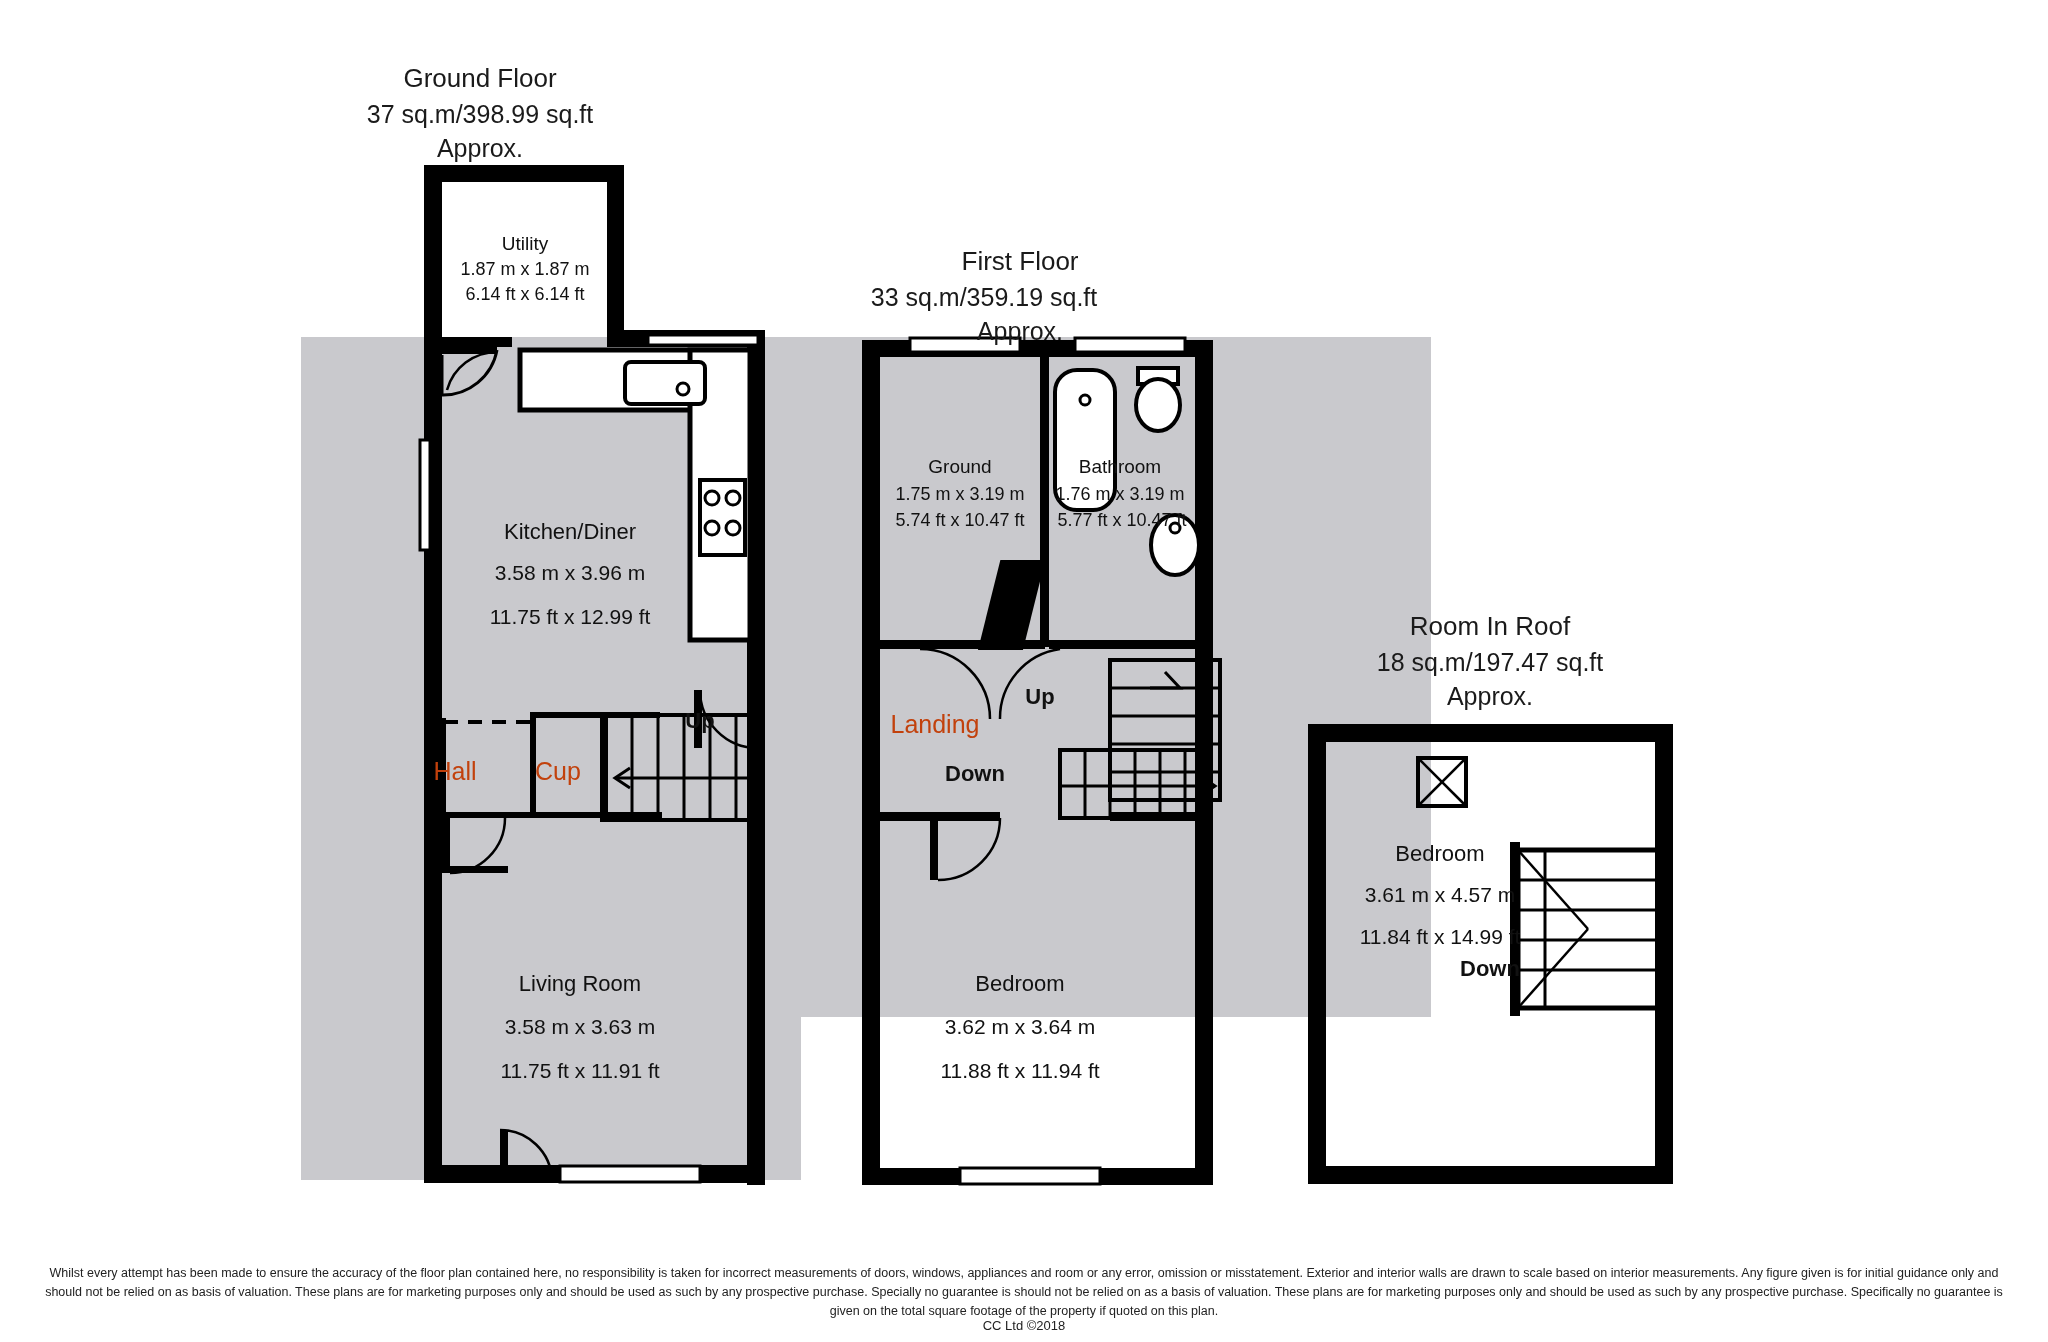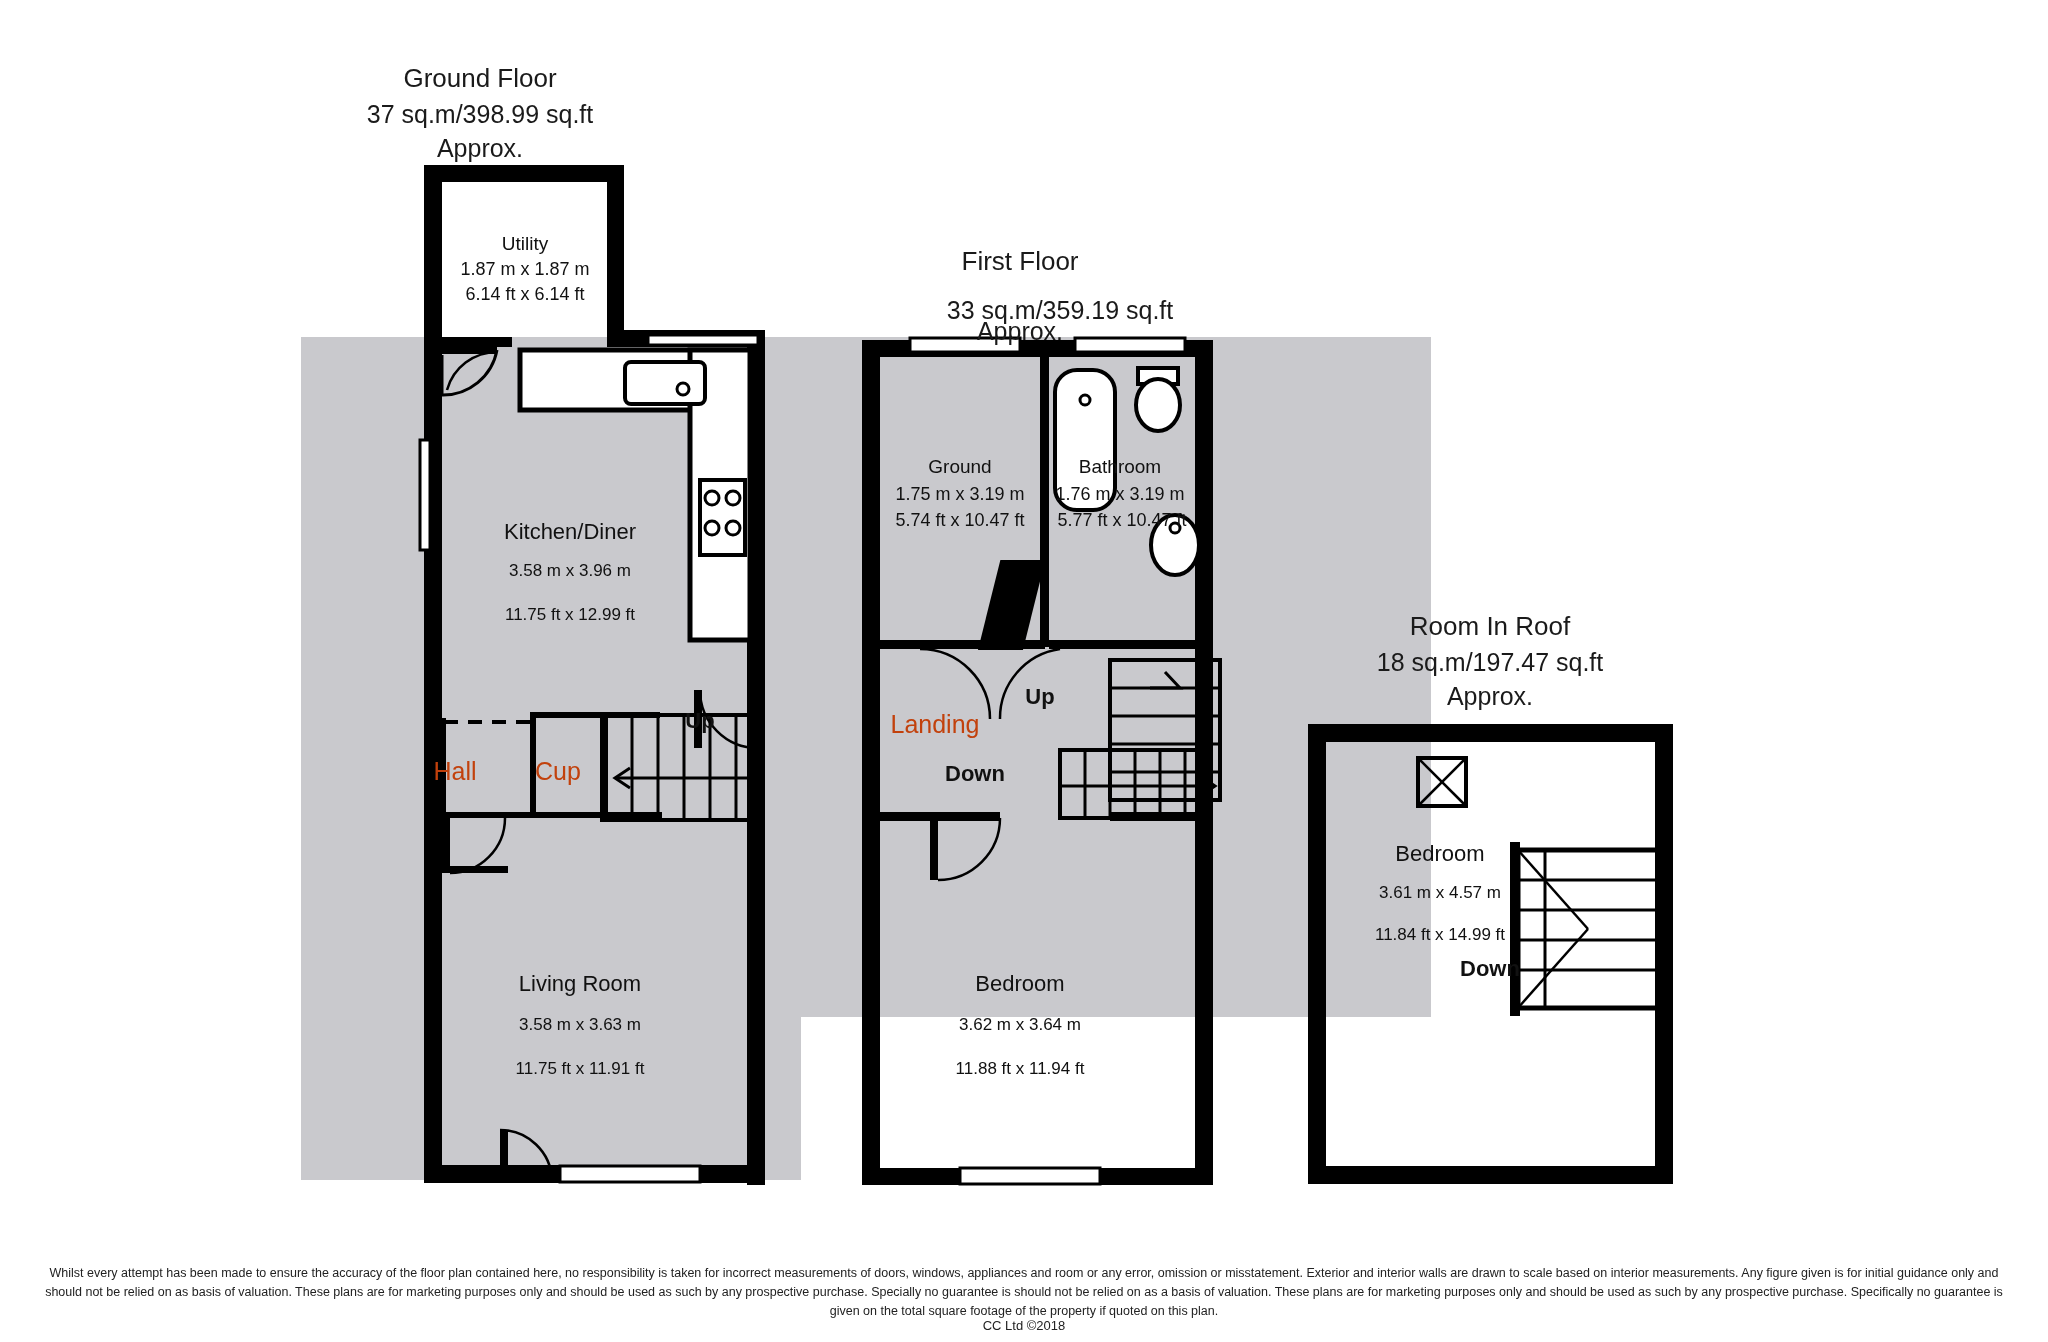--- a/index.html
+++ b/index.html
@@ -9,21 +9,21 @@
     font-family:"Liberation Sans", sans-serif;
     color:#111111;
     position:relative;
     overflow:hidden;
   }
   .plan{position:absolute;left:0;top:0;width:2048px;height:1342px;}
   .txt{position:absolute;text-align:center;white-space:nowrap;line-height:1.28;}
   .floor-title{font-size:26px;color:#1a1a1a;}
   .floor-sub{font-size:25px;color:#1a1a1a;}
   .room-name{font-size:22px;color:#111;}
-  .room-dim{font-size:17px;color:#111;}
+  .room-dim{font-size:21px;color:#111;}
   .small-name{font-size:19px;color:#111;}
   .small-dim{font-size:18px;color:#111;}
   .label{font-size:25px;color:#c2410c;}
   .stairlabel{font-size:22px;color:#111;font-weight:bold;}
   .disclaimer{
     position:absolute;left:40px;top:1244px;width:1968px;
     font-size:12.5px;line-height:1.5;text-align:center;color:#222;margin-top:20px;
   }
   .copyright{position:absolute;left:0;top:1318px;width:2048px;text-align:center;font-size:13px;color:#222;}
   .wm{
@@ -207,21 +207,21 @@
     <line x1="1518" y1="1008" x2="1588" y2="929" stroke="#000" stroke-width="2.5"></line>
     <rect x="1510" y="842" width="10" height="174" fill="#000"></rect>
   </g>
 </svg>
 
 <div class="txt floor-title" style="left:300px;top:62px;width:360px;">Ground Floor</div>
 <div class="txt floor-sub" style="left:300px;top:98px;width:360px;">37 sq.m/398.99 sq.ft</div>
 <div class="txt floor-sub" style="left:300px;top:132px;width:360px;">Approx.</div>
 
 <div class="txt floor-title" style="left:840px;top:245px;width:360px;">First Floor</div>
-<div class="txt floor-sub" style="left:880px;top:281px;width:360px;margin-top:13px;">33 sq.m/359.19 sq.ft</div>
+<div class="txt floor-sub" style="left:804px;top:281px;width:360px;">33 sq.m/359.19 sq.ft</div>
 <div class="txt floor-sub" style="left:840px;top:315px;width:360px;">Approx.</div>
 
 <div class="txt floor-title" style="left:1310px;top:610px;width:360px;">Room In Roof</div>
 <div class="txt floor-sub" style="left:1310px;top:646px;width:360px;">18 sq.m/197.47 sq.ft</div>
 <div class="txt floor-sub" style="left:1310px;top:680px;width:360px;">Approx.</div>
 
 <div class="txt small-name" style="left:410px;top:232px;width:230px;">Utility</div>
 <div class="txt small-dim" style="left:410px;top:258px;width:230px;">1.87 m x 1.87 m</div>
 <div class="txt small-dim" style="left:410px;top:283px;width:230px;">6.14 ft x 6.14 ft</div>
 

